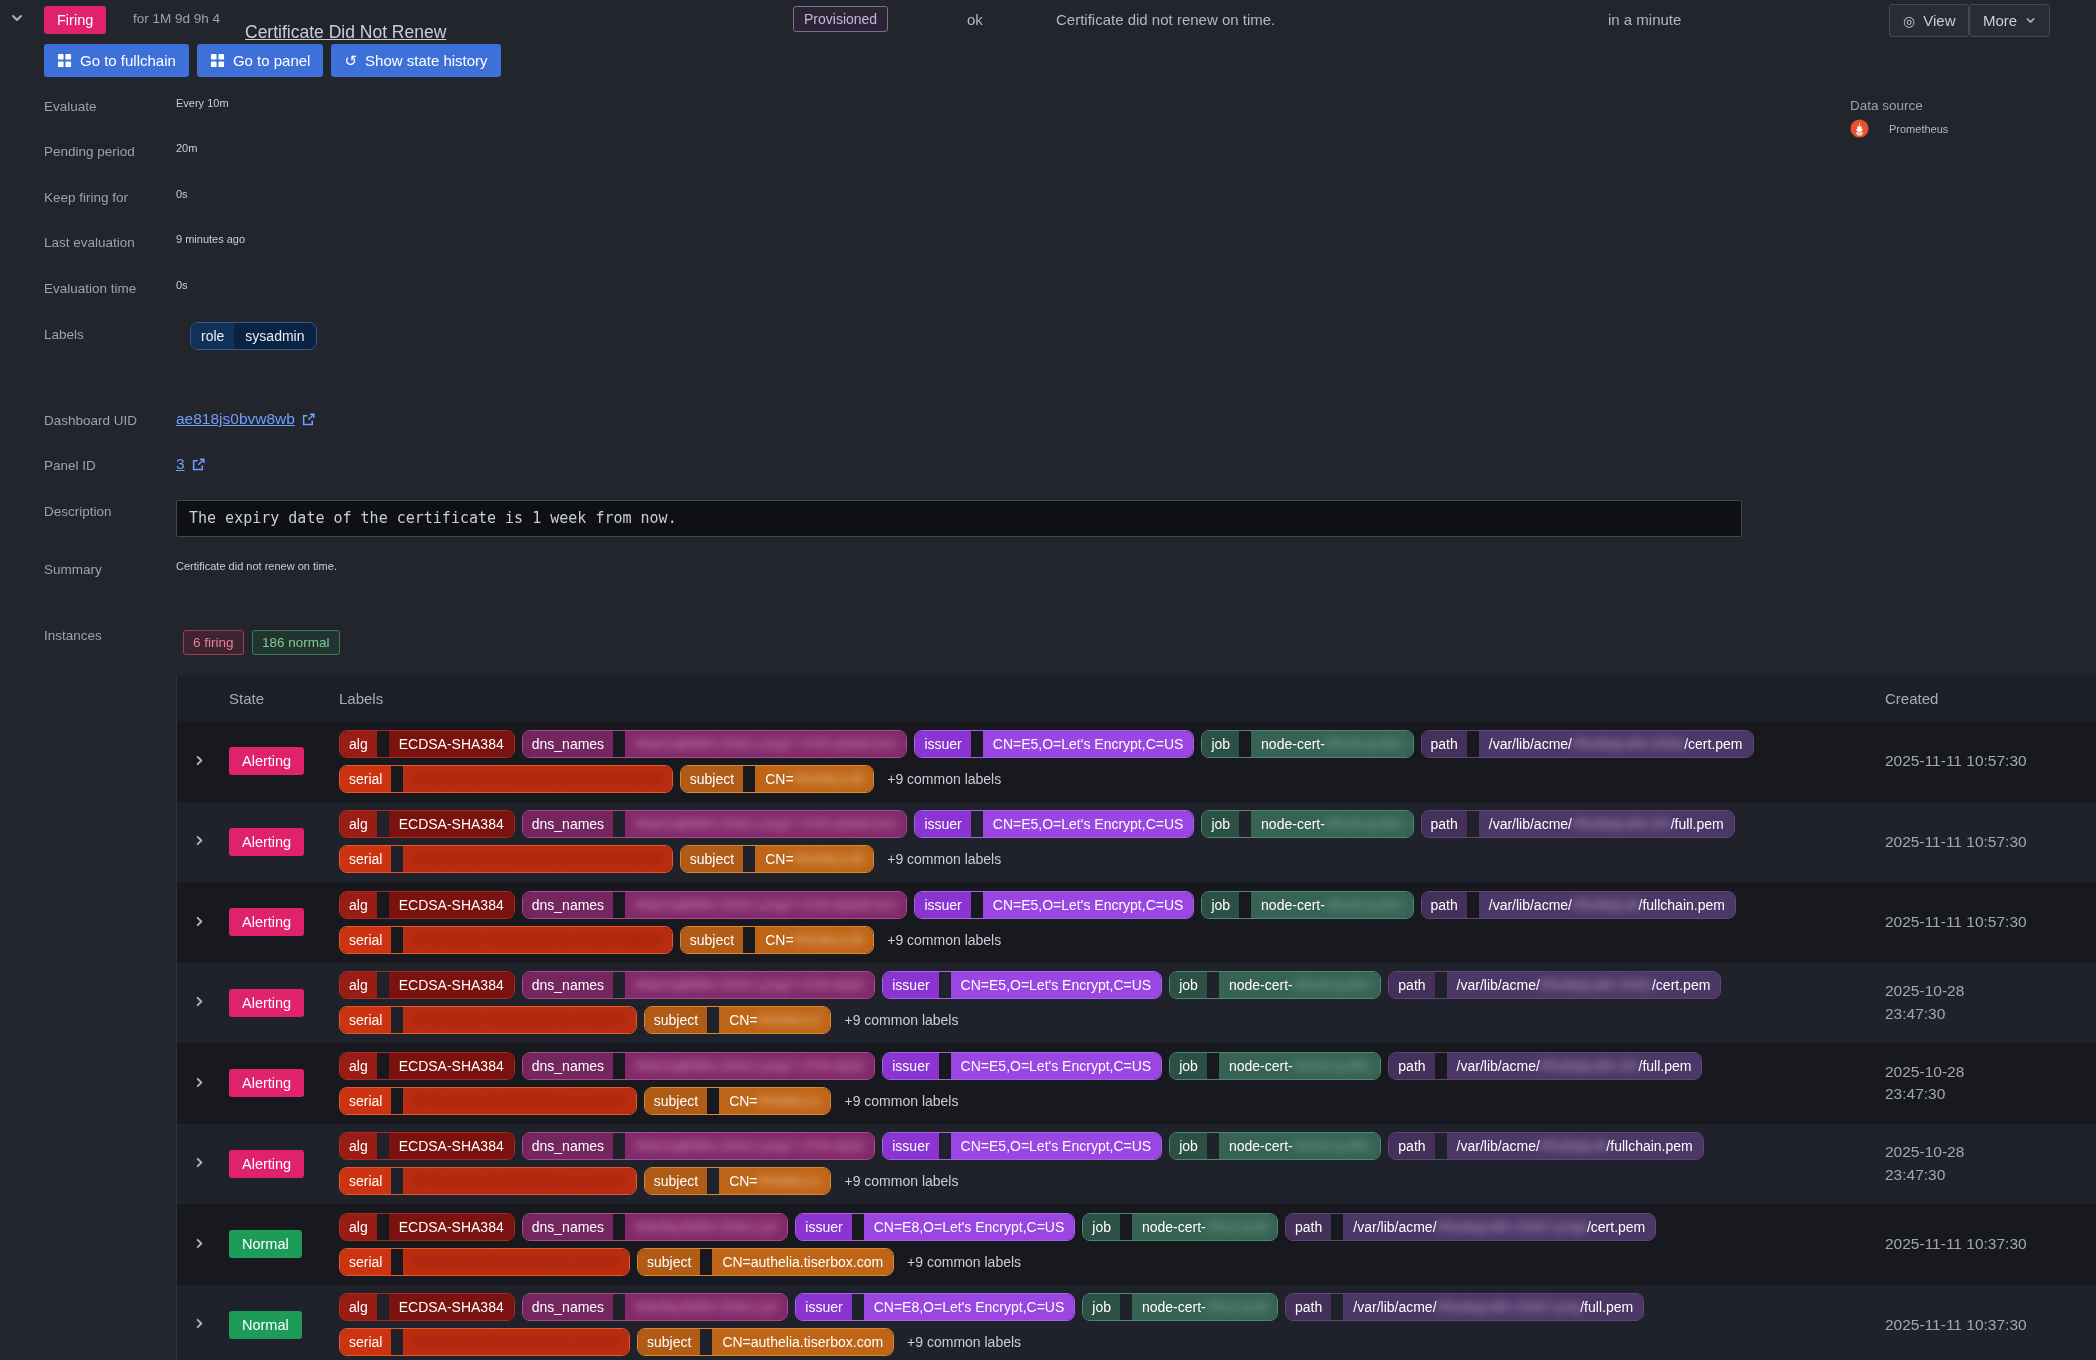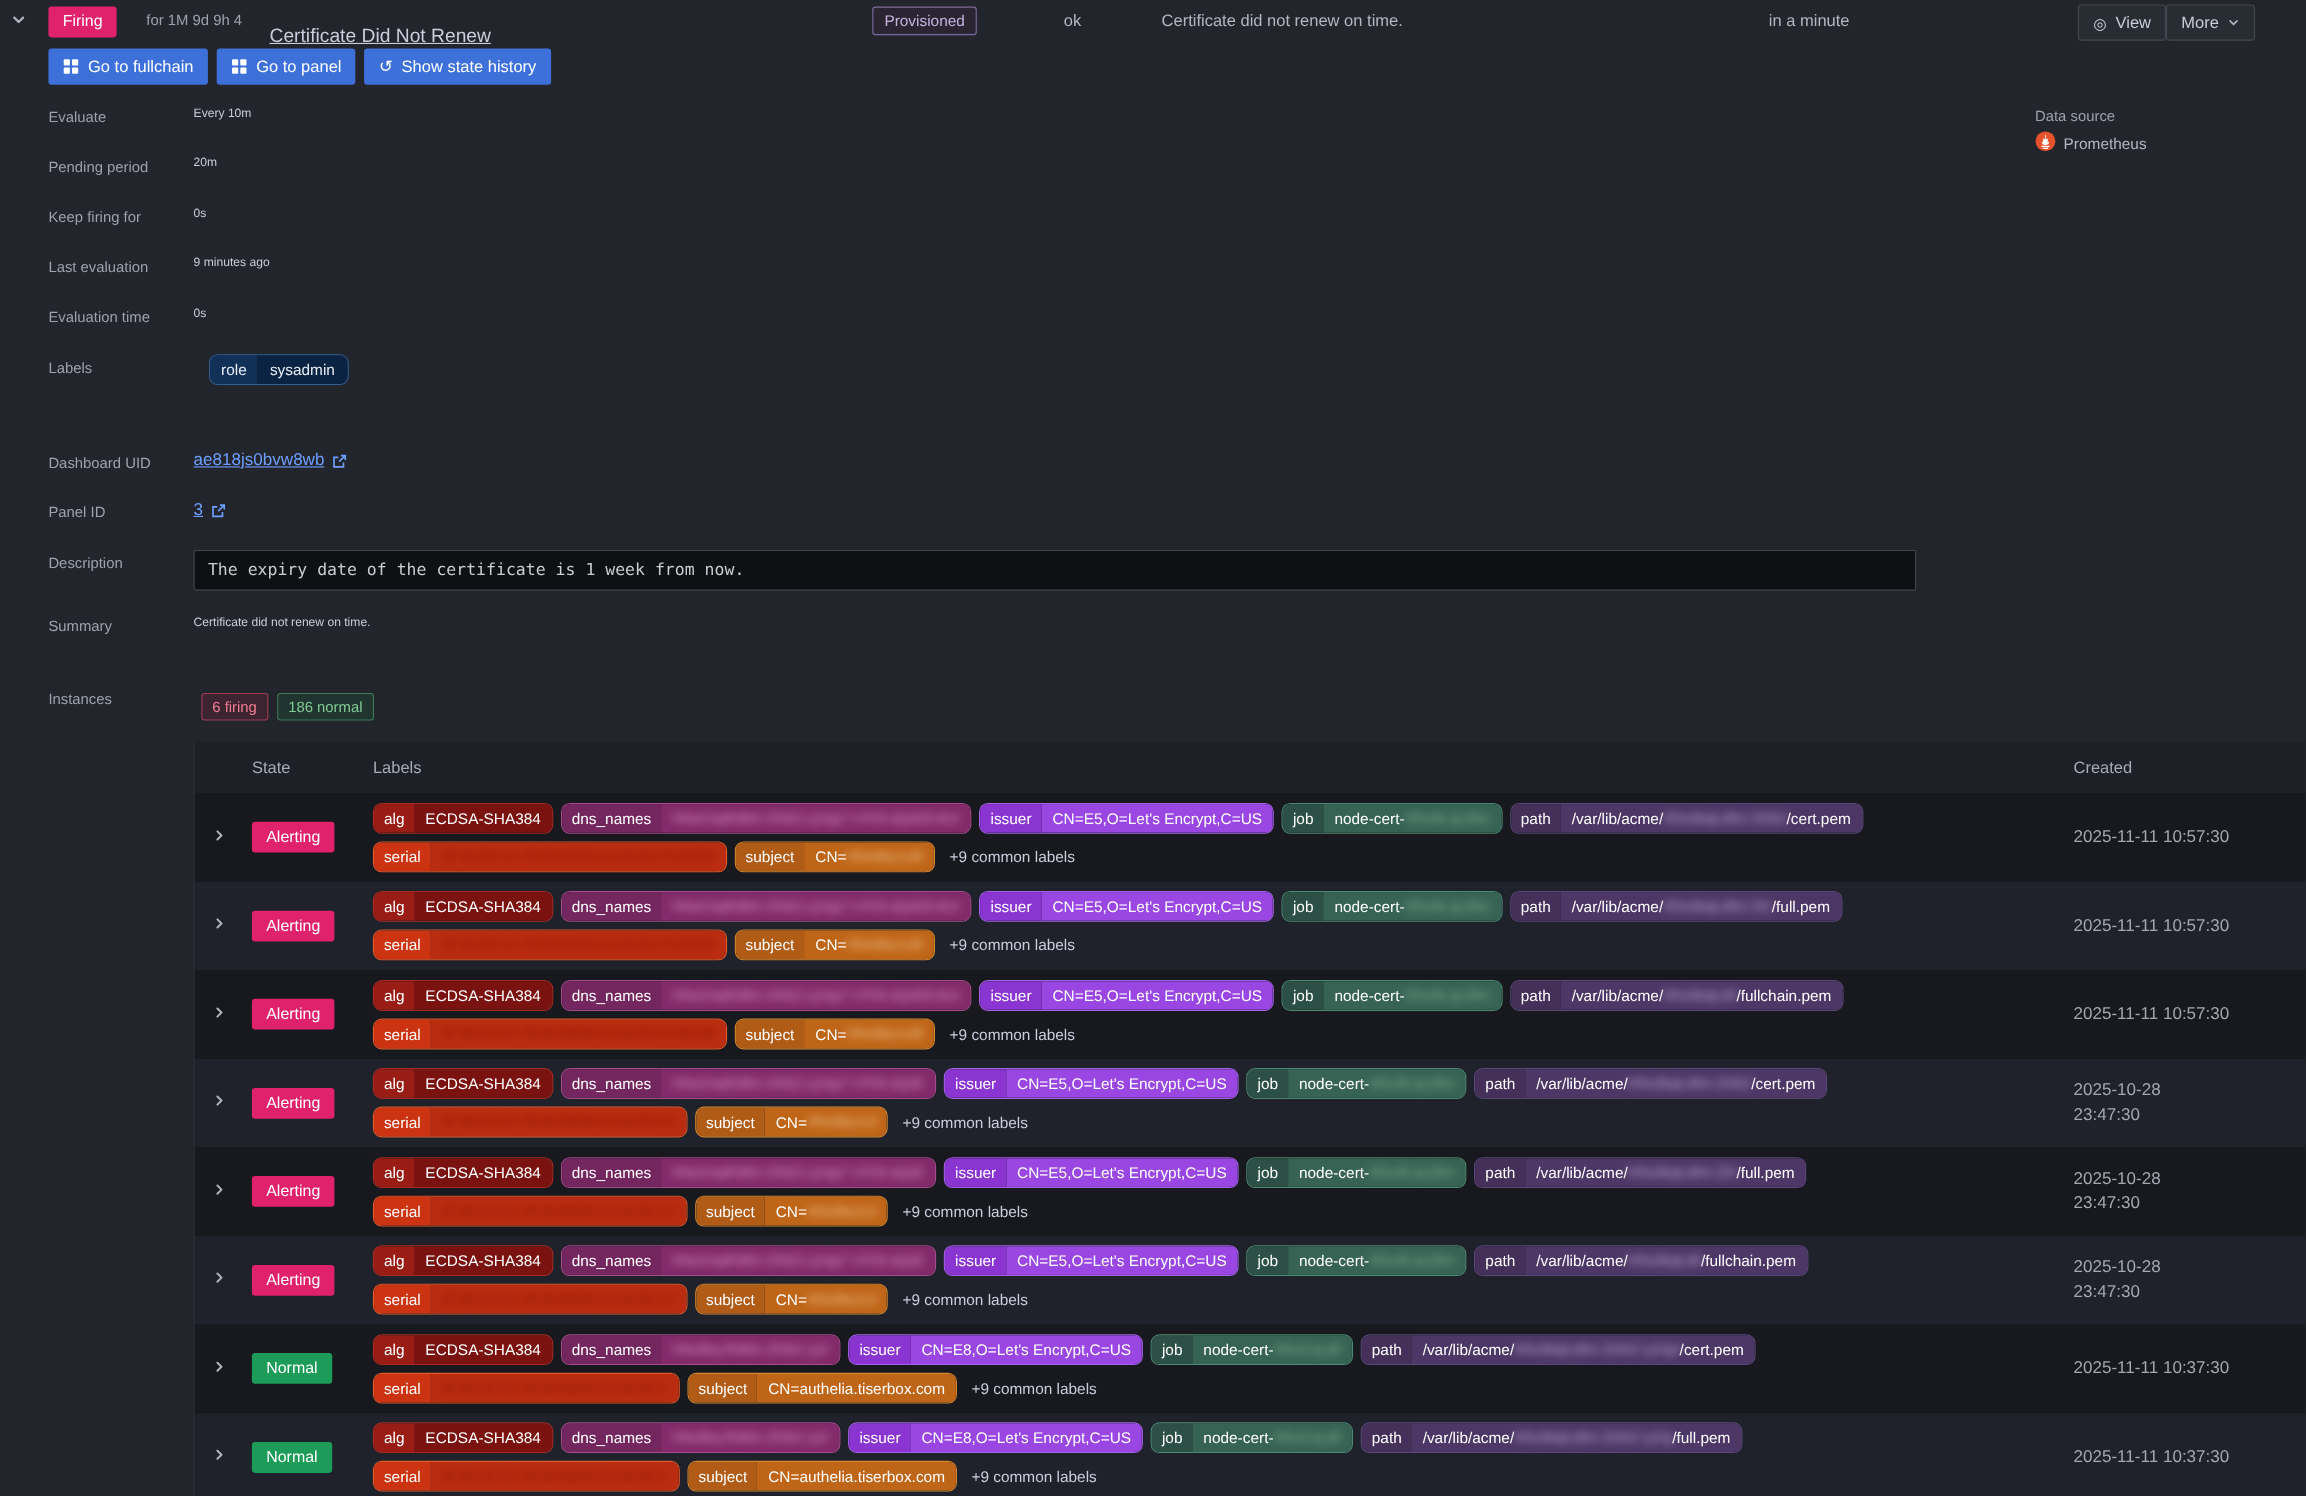--- a/index.html
+++ b/index.html
@@ -50,21 +50,21 @@
     background:#0f1013; border:1px solid #43474e; border-radius:2px;
     font-family:"DejaVu Sans Mono", monospace; font-size:15px; color:#c9ced3;
     padding:8px 12px; white-space:nowrap; overflow:hidden;
   }
   .count-badge { display:inline-block; padding:4px 9px; border-radius:3px; font-size:13.5px; }
   .count-firing { color:#f27d93; background:rgba(222,34,94,.14); border:1px solid #9e3d54; }
   .count-normal { color:#81c995; background:rgba(27,155,88,.14); border:1px solid #3d7a55; }
 
   
   .ds-label { left:1850px; top:98px; font-size:13.5px; color:#9da2ab; }
-  .ds-row { left:1850px; top:119px; display:flex; align-items:flex-end; gap:7px; font-size:14px; color:#b3b7bf; }
+  .ds-row { left:1850px; top:119px; display:flex; align-items:center; gap:20px; font-size:11px; color:#b3b7bf; }
 
   
   .itable {
     position:absolute; left:176px; top:675px; width:1920px;
     border-left:1px solid #2e323a;
   }
   .t-header, .t-row {
     display:grid; grid-template-columns:36px 110px auto 211px;
     padding-left:16px; align-items:center;
   }
@@ -74,21 +74,21 @@
   .row-even { background:#1f222a; }
   .rowchev { color:#aeb3bc; }
   .labels-cell { display:flex; flex-direction:column; gap:7px; }
   .pill-line { display:flex; gap:7px; align-items:center; }
   .created-cell { font-size:15.5px; color:#a3a8b0; white-space:pre-line; line-height:1.45; }
   .common-labels { font-size:14px; color:#ccccdc; margin-left:6px; }
 
   
   .pill { display:inline-flex; border-radius:8px; overflow:hidden; font-size:14px; height:28px; border:1px solid transparent; color:#fff; white-space:nowrap; }
   .pill .k { padding:0 9px; line-height:26px; }
-  .pill .v { padding:0 10px; line-height:26px; display:inline-flex; align-items:center; }
+  .pill .v { padding:0 10px; line-height:26px; display:inline-flex; align-items:center;margin-left:12px; }
   .blur { filter:blur(4px); font-size:13px; letter-spacing:-0.5px; }
   .p-alg     { border-color:#aa2a22; } .p-alg .k{background:#991d15;} .p-alg .v{background:#7a1210;}
   .p-dns     { border-color:#a84a8e; } .p-dns .k{background:#74265e;} .p-dns .v{background:#822a6a;} .p-dns .blur{color:#d88cc0;}
   .p-issuer  { border-color:#a661ec; } .p-issuer .k{background:#8a35d2;} .p-issuer .v{background:#9946e2;}
   .p-job     { border-color:#4b8a72; } .p-job .k{background:#2c5046;} .p-job .v{background:#376354;} .p-job .blur{color:#7ca892;}
   .p-path    { border-color:#5c477c; } .p-path .k{background:#443058;} .p-path .v{background:#4d3766;} .p-path .blur{color:#b3a1cc;}
   .p-serial  { border-color:#e05a2b; } .p-serial .k{background:#cc3310;} .p-serial .v{background:#bb2d10;} .p-serial .blur{color:#8a1608;}
   .p-subject { border-color:#d8892f;justify-content:center; } .p-subject .k{background:#b05b16;} .p-subject .v{background:#bf6518;} .p-subject .blur{color:#f0c08a;}
 </style>
 </head>

